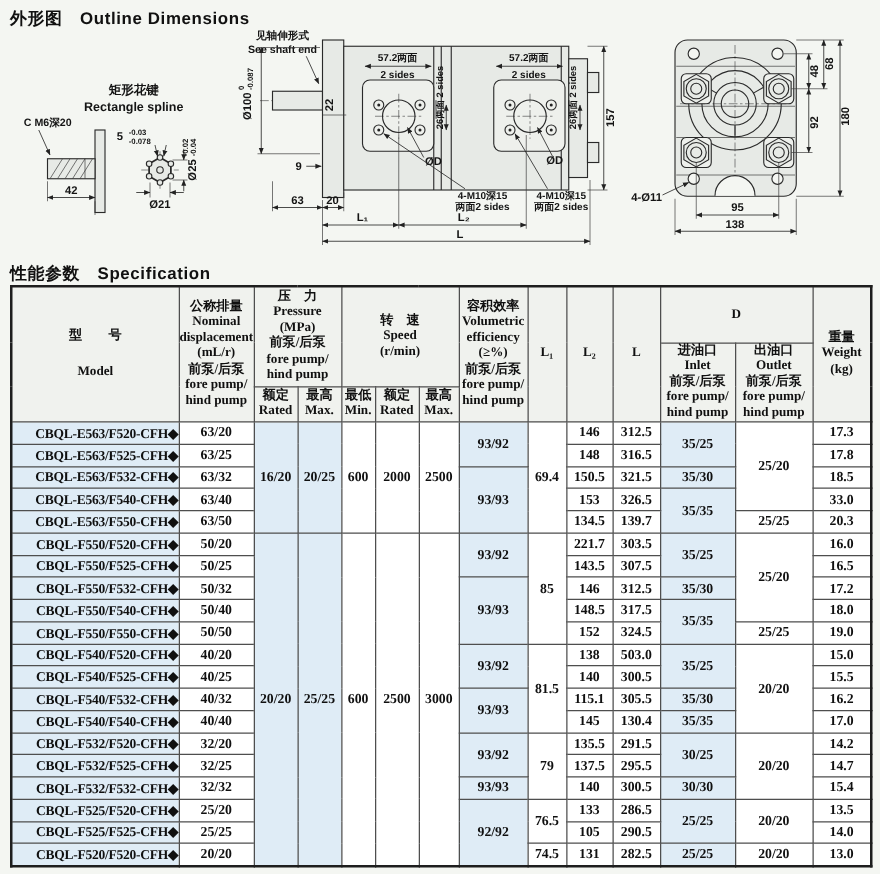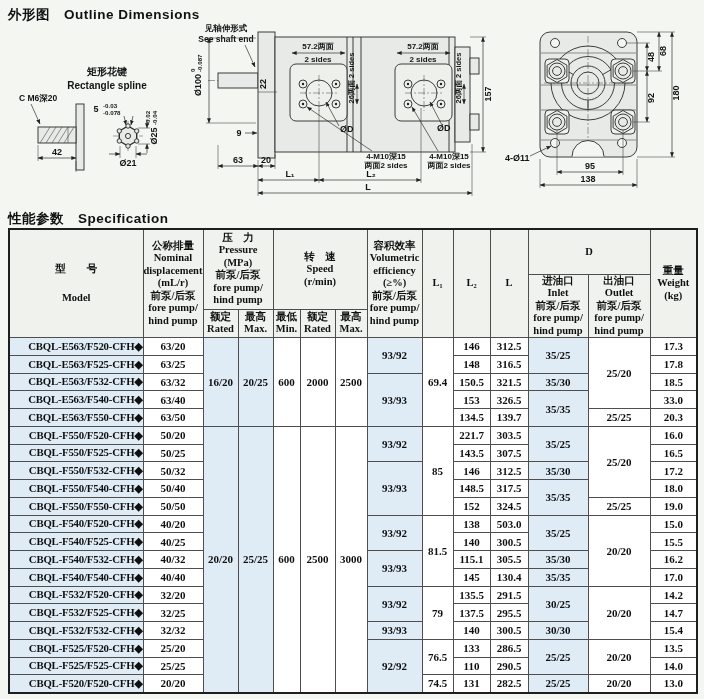--- a/index.html
+++ b/index.html
@@ -574,21 +574,21 @@
       <td rowspan="2">76.5</td>
       <td>133</td>
       <td>286.5</td>
       <td class="blue" rowspan="2">25/25</td>
       <td rowspan="2">20/20</td>
       <td>13.5</td>
     </tr>
     <tr>
       <td class="blue model">CBQL-F525/F525-CFH◆</td>
       <td>25/25</td>
-      <td>110</td>
+      <td>105</td>
       <td>290.5</td>
       <td>14.0</td>
     </tr>
     <tr>
       <td class="blue model">CBQL-F520/F520-CFH◆</td>
       <td>20/20</td>
       <td>74.5</td>
       <td>131</td>
       <td>282.5</td>
       <td class="blue">25/25</td>

